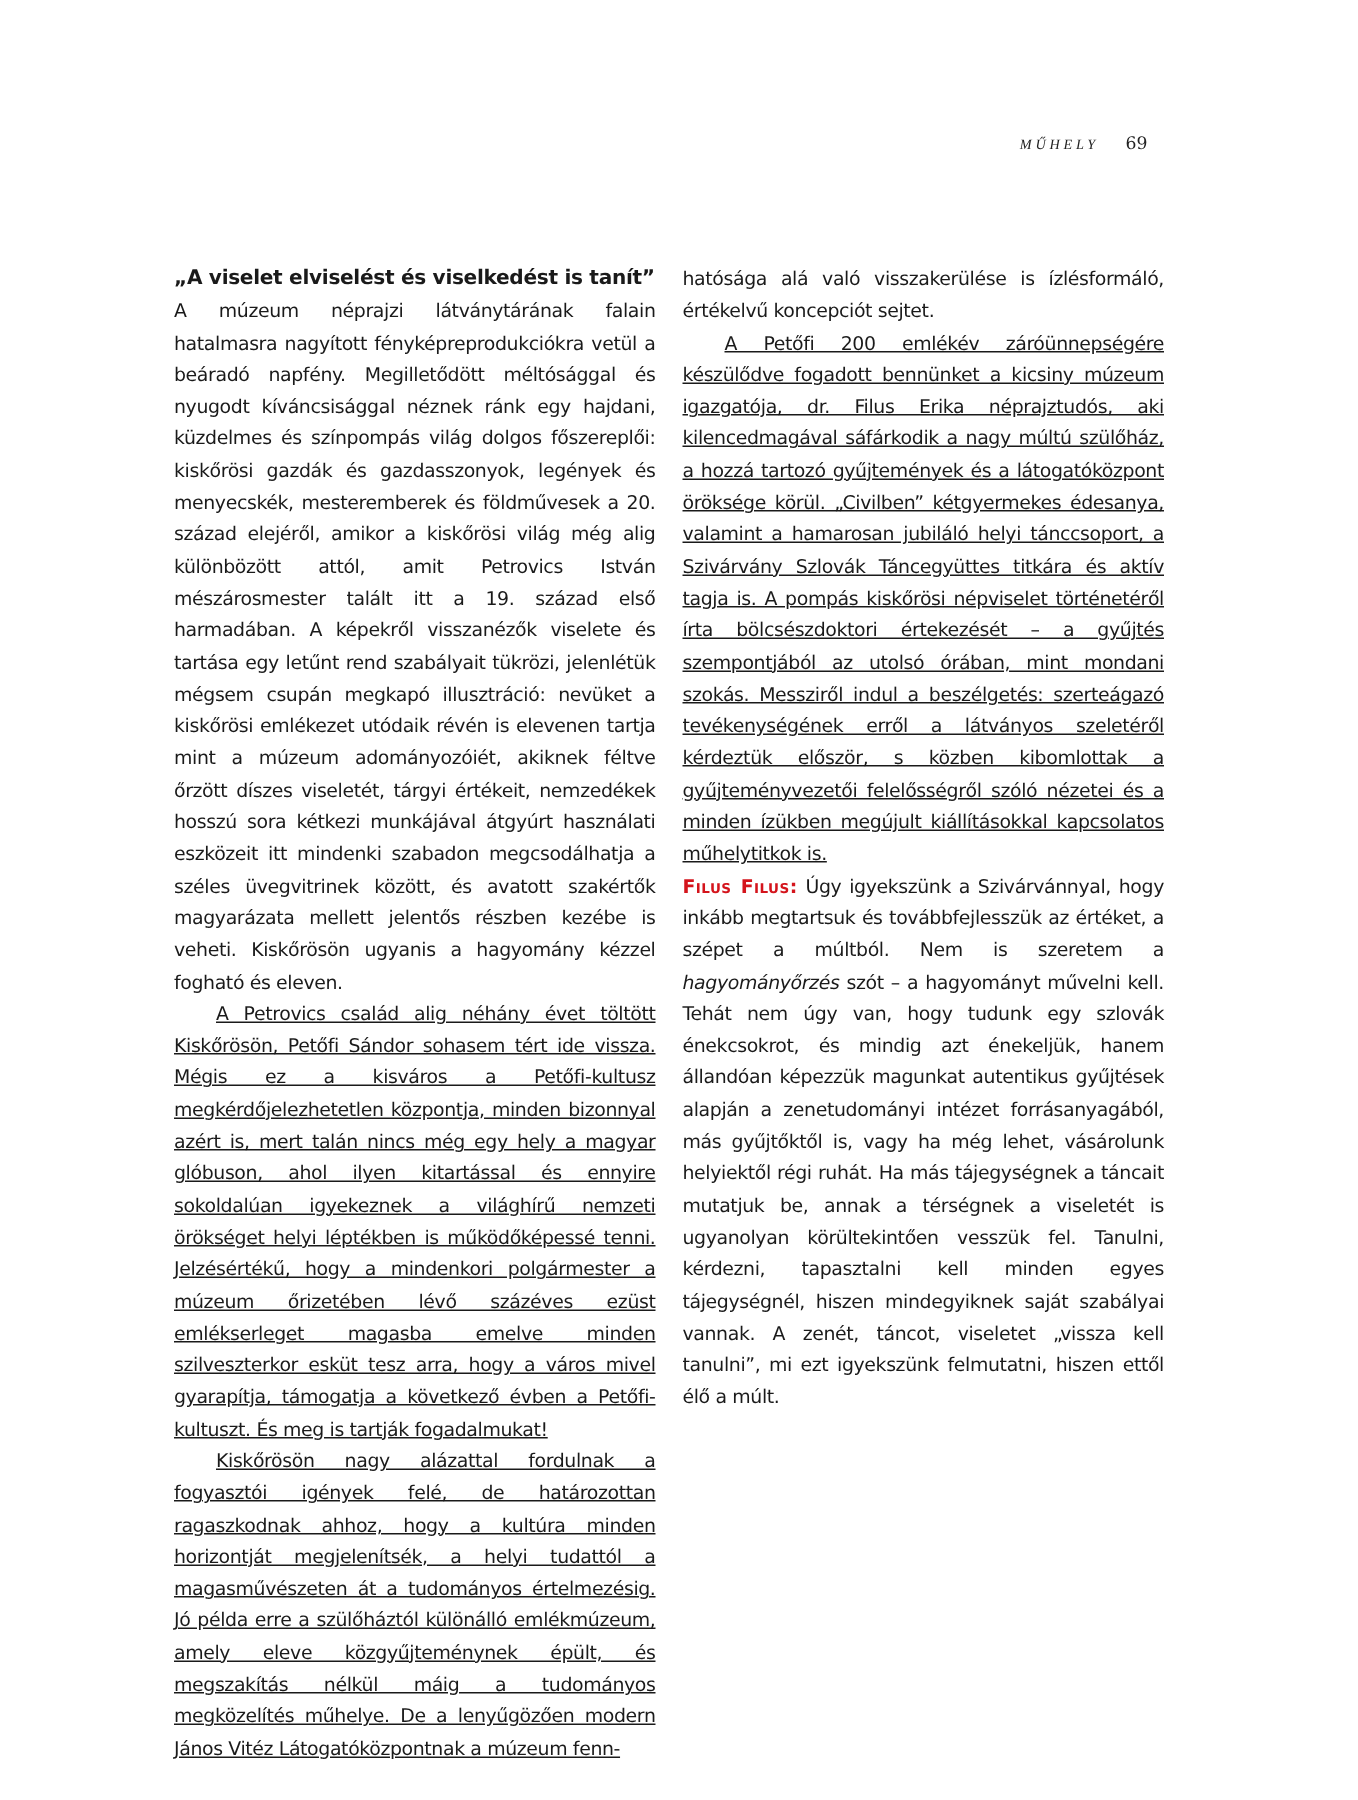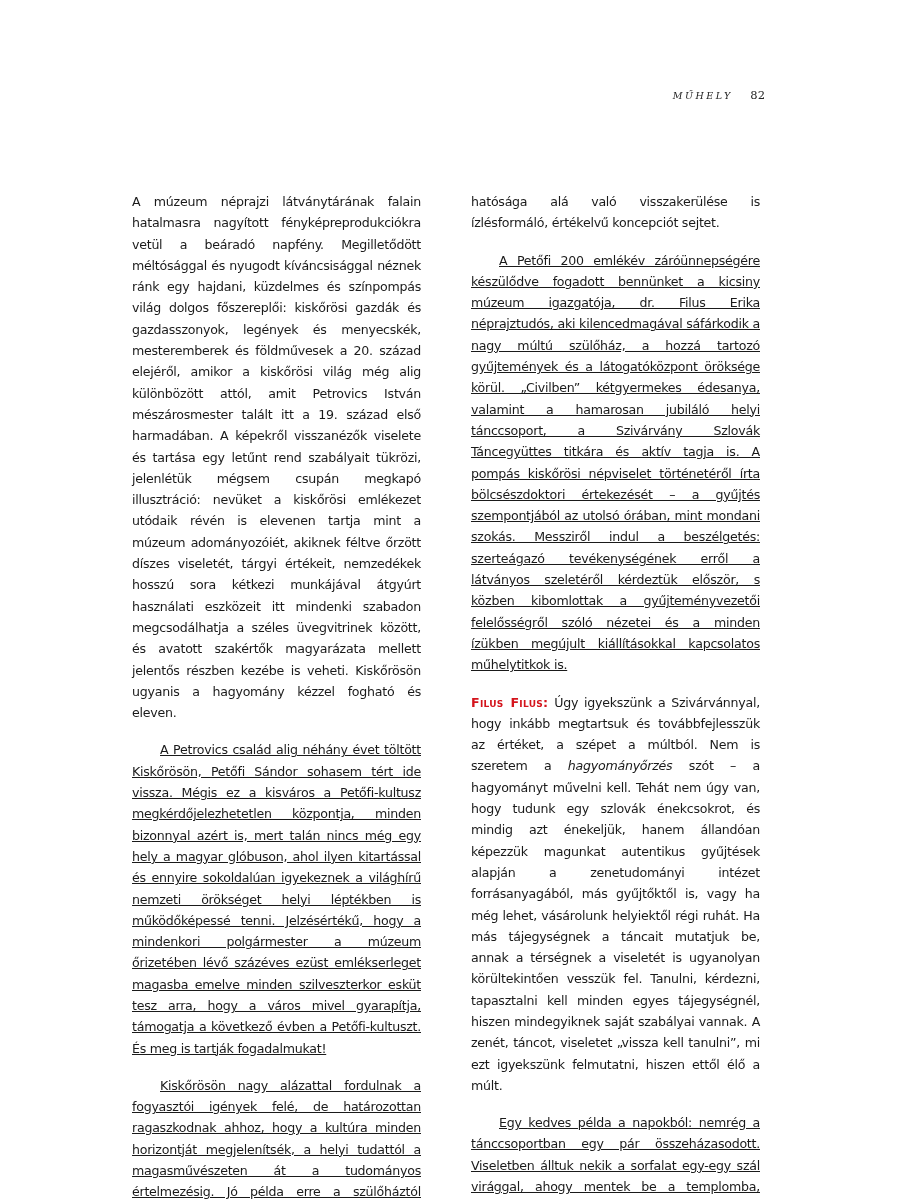--- a/index.html
+++ b/index.html
@@ -1,47 +1,47 @@
 <!DOCTYPE html>
 <html><head>
 <meta charset="utf-8">
 <style>
   html, body { margin:0; padding:0; background:#ffffff; }
   body { width:905px; height:1200px; position:relative; overflow:hidden;
          font-family:"DejaVu Sans", sans-serif; color:#1a1a1a; }
   .running-head { position:absolute; top:88px; left:600px; width:165px; text-align:right;
                   font-family:"DejaVu Serif", serif; font-size:11.5px; color:#222; }
-  .running-head .sec { font-style:italic; letter-spacing:2.5px; font-size:9.5px; margin-right:14px; }
+  .running-head .sec { font-style:italic; letter-spacing:2.5px; font-size:9.5px; margin-right:14px;font-family:Liberation Serif, serif; }
   .col { position:absolute; top:175px; width:321px; font-size:12.6px; line-height:21.3px;
          text-align:justify; letter-spacing:-0.25px; }
   .col-left { left:116px; }
   .col-right { left:455px; }
-  .col p { margin:16px; hyphens:manual; }
+  .col p { margin:0; hyphens:manual; }
   .col p.indent { text-indent:28px;text-decoration:underline; }
   .col h3 { margin:0; font-size:13.4px; font-weight:bold; line-height:21.3px; letter-spacing:-0.2px; }
   .q { margin-top:21px !important; }
   .q .lbl, .a .lbl { color:#d4141c; font-weight:bold; font-variant:small-caps; letter-spacing:0.3px; }
   .q .txt { font-weight:bold; font-style:italic; }
   em { font-style:italic; }
 </style>
 </head>
 <body>
 
 <div class="running-head">
   <span class="sec">MŰHELY</span>
-  <span class="pg">82</span>
+  <span class="pg">69</span>
 </div>
 
 <div class="col col-left">
+  <h3>„A viselet elviselést és viselkedést is tanít”</h3>
   <p>A múzeum néprajzi látványtárának falain hatalmasra nagyított fényképreprodukciókra vetül a beáradó napfény. Megilletődött méltósággal és nyugodt kíváncsisággal néznek ránk egy hajdani, küzdelmes és színpompás világ dolgos főszereplői: kiskőrösi gazdák és gazdasszonyok, legények és menyecskék, mesteremberek és földművesek a 20. század elejéről, amikor a kiskőrösi világ még alig különbözött attól, amit Petrovics István mészárosmester talált itt a 19. század első harmadában. A képekről visszanézők viselete és tartása egy letűnt rend szabályait tükrözi, jelenlétük mégsem csupán megkapó illusztráció: nevüket a kiskőrösi emlékezet utódaik révén is elevenen tartja mint a múzeum adományozóiét, akiknek féltve őrzött díszes viseletét, tárgyi értékeit, nemzedékek hosszú sora kétkezi munkájával átgyúrt használati eszközeit itt mindenki szabadon megcsodálhatja a széles üvegvitrinek között, és avatott szakértők magyarázata mellett jelentős részben kezébe is veheti. Kiskőrösön ugyanis a hagyomány kézzel fogható és eleven.</p>
   <p class="indent">A Petrovics család alig néhány évet töltött Kiskőrösön, Petőfi Sándor sohasem tért ide vissza. Mégis ez a kisváros a Petőfi-kultusz megkérdőjelezhetetlen központja, minden bizonnyal azért is, mert talán nincs még egy hely a magyar glóbuson, ahol ilyen kitartással és ennyire sokoldalúan igyekeznek a világhírű nemzeti örökséget helyi léptékben is működőképessé tenni. Jelzésértékű, hogy a mindenkori polgármester a múzeum őrizetében lévő százéves ezüst emlékserleget magasba emelve minden szilveszterkor esküt tesz arra, hogy a város mivel gyarapítja, támogatja a következő évben a Petőfi-kultuszt. És meg is tartják fogadalmukat!</p>
   <p class="indent">Kiskőrösön nagy alázattal fordulnak a fogyasztói igények felé, de határozottan ragaszkodnak ahhoz, hogy a kultúra minden horizontját megjelenítsék, a helyi tudattól a magasművészeten át a tudományos értelmezésig. Jó példa erre a szülőháztól különálló emlékmúzeum, amely eleve közgyűjteménynek épült, és megszakítás nélkül máig a tudományos megközelítés műhelye. De a lenyűgözően modern János Vitéz Látogatóközpontnak a múzeum fenn-</p>
 </div>
 
 <div class="col col-right">
   <p>hatósága alá való visszakerülése is ízlésformáló, értékelvű koncepciót sejtet.</p>
   <p class="indent">A Petőfi 200 emlékév záróünnepségére készülődve fogadott bennünket a kicsiny múzeum igazgatója, dr. Filus Erika néprajztudós, aki kilencedmagával sáfárkodik a nagy múltú szülőház, a hozzá tartozó gyűjtemények és a látogatóközpont öröksége körül. „Civilben” kétgyermekes édesanya, valamint a hamarosan jubiláló helyi tánccsoport, a Szivárvány Szlovák Táncegyüttes titkára és aktív tagja is. A pompás kiskőrösi népviselet történetéről írta bölcsészdoktori értekezését – a gyűjtés szempontjából az utolsó órában, mint mondani szokás. Messziről indul a beszélgetés: szerteágazó tevékenységének erről a látványos szeletéről kérdeztük először, s közben kibomlottak a gyűjteményvezetői felelősségről szóló nézetei és a minden ízükben megújult kiállításokkal kapcsolatos műhelytitkok is.</p>
   <p class="a">
     <span class="lbl">Filus Filus:</span>
     <span>Úgy igyekszünk a Szivárvánnyal, hogy inkább megtartsuk és továbbfejlesszük az értéket, a szépet a múltból. Nem is szeretem a </span><em>hagyományőrzés</em><span> szót – a hagyományt művelni kell. Tehát nem úgy van, hogy tudunk egy szlovák énekcsokrot, és mindig azt énekeljük, hanem állandóan képezzük magunkat autentikus gyűjtések alapján a zenetudományi intézet forrásanyagából, más gyűjtőktől is, vagy ha még lehet, vásárolunk helyiektől régi ruhát. Ha más tájegységnek a táncait mutatjuk be, annak a térségnek a viseletét is ugyanolyan körültekintően vesszük fel. Tanulni, kérdezni, tapasztalni kell minden egyes tájegységnél, hiszen mindegyiknek saját szabályai vannak. A zenét, táncot, viseletet „vissza kell tanulni”, mi ezt igyekszünk felmutatni, hiszen ettől élő a múlt.</span>
   </p>
-  <p class="indent">Egy kedves példa a napokból: nemrég a tánccsoportban egy pár összeházasodott. Viseletben álltuk nekik a sorfalat egy-egy szál virággal, ahogy mentek be a templomba, táncoltunk nekik a főtéren, egy társam verset mondott, és az éjszakai</p>
 </div>
 
 </body></html>

